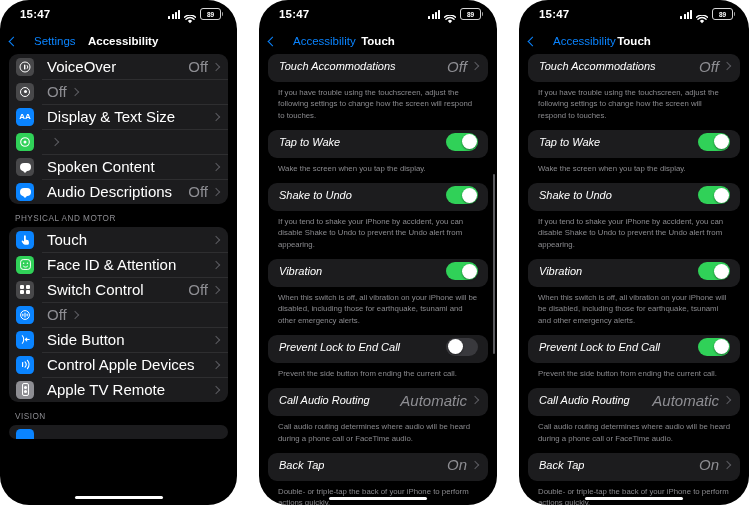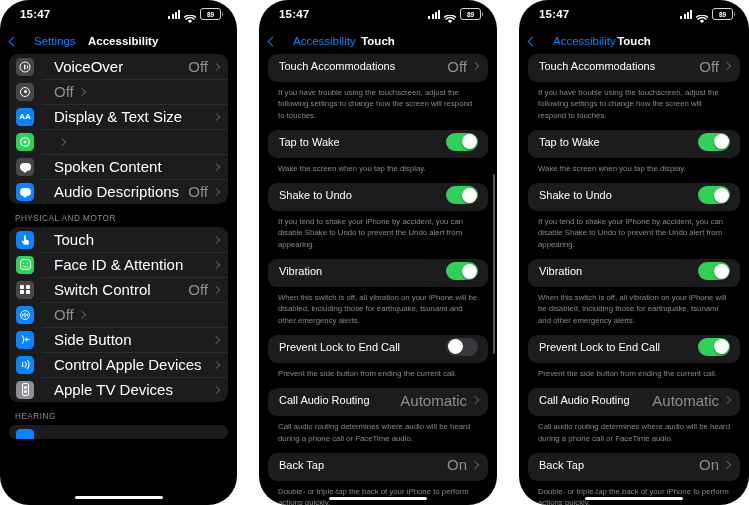--- a/index.html
+++ b/index.html
@@ -183,21 +183,21 @@
     right: 0;
     top: 0;
     height: 1px;
     background: #2e2e30;
   }
   .ico {
     width: 18px;
     height: 18px;
     border-radius: 4.5px;
     flex: 0 0 auto;
-    margin-right: 20px;
+    margin-right: 13px;
     display: flex;
     align-items: center;
     justify-content: center;
     font-size: 9px;
     font-weight: bold;
     color: #ffffff;
     overflow: hidden;
   }
   .row-label {
     font-size: 15px;
@@ -223,20 +223,21 @@
 
   
   .tcard {
     background: #1c1c1e;
     border-radius: 9px;
     display: flex;
     align-items: center;
     min-height: 28px;
     padding: 0 10px 4px 11px;
     box-sizing: border-box;
+    font-style: italic;
   }
   .tcard .row-label { font-size: 11px; }
   .switch {
     width: 32px;
     height: 18px;
     border-radius: 9px;
     position: relative;
     flex: 0 0 auto;
     cursor: pointer;
     transition: background .15s;
@@ -471,27 +472,27 @@
           <span class="row-value"></span>
           <span class="chev-right"></span>
         </div>
         <div class="row">
           <span class="ico" style="background:#8e8e93">
               <span class="g-remote">
                 <i></i>
                 <i></i>
               </span>
             </span>
-          <span class="row-label">Apple TV Devices</span>
-          <span class="row-value"></span>
-          <span class="chev-right"></span>
-        </div>
-      </div>
-
-      <div class="sec-head">HEARING</div>
+          <span class="row-label">Apple TV Remote</span>
+          <span class="row-value"></span>
+          <span class="chev-right"></span>
+        </div>
+      </div>
+
+      <div class="sec-head">VISION</div>
       <div class="card" style="height:14px">
         <div class="row">
           <span class="ico" style="background:#0a84ff"></span>
         </div>
       </div>
     </div>
     <div class="home-ind"></div>
   </div>
 
   <div class="phone p2">

